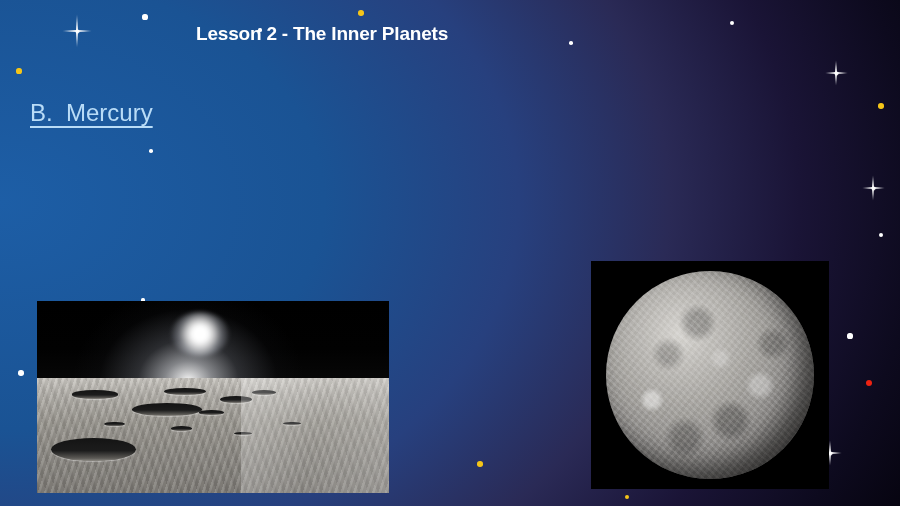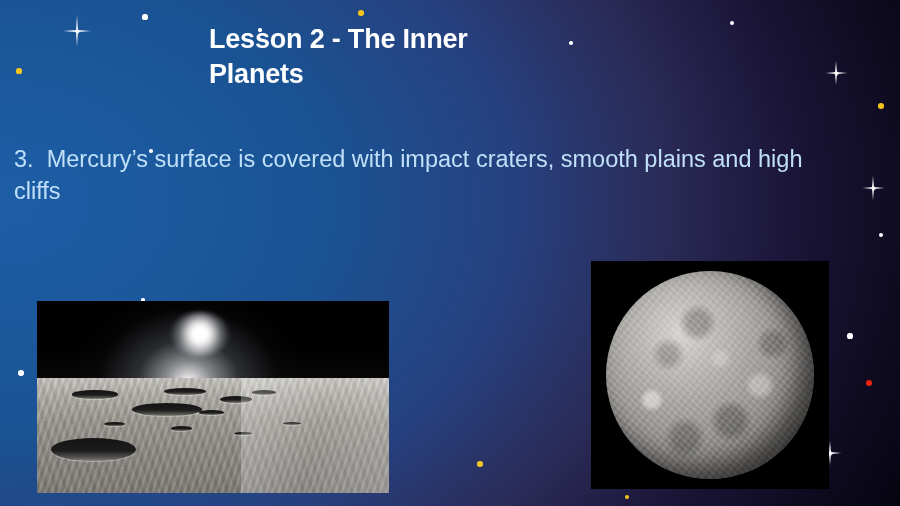--- a/index.html
+++ b/index.html
@@ -56,25 +56,25 @@
   .sparkle.s-lg::after  { width: 30px; left: -15px;
     background: linear-gradient(to right, rgba(255,255,255,0) 0%, #fff 50%, rgba(255,255,255,0) 100%); }
   .sparkle.s-md::before { height: 26px; top: -13px;
     background: linear-gradient(to bottom, rgba(255,255,255,0) 0%, #fff 50%, rgba(255,255,255,0) 100%); }
   .sparkle.s-md::after  { width: 23px; left: -11.5px;
     background: linear-gradient(to right, rgba(255,255,255,0) 0%, #fff 50%, rgba(255,255,255,0) 100%); }
 
   
   .slide-title {
     position: absolute;
-    left: 209px;
+    left: 196px;
     top: 22px;
     width: 350px;
     color: #ffffff;
-    font-size: 27px;
+    font-size: 19px;
     line-height: 1.28;
     font-weight: 700;
     letter-spacing: -0.2px;
   }
   .subhead {
     position: absolute;
     left: 30px;
     top: 100px;
     color: #b9dcf7;
     font-size: 24px;
@@ -225,22 +225,22 @@
       <div class="sparkle s-md" style="left: 873px; top: 188px;">
         <div class="core"></div>
       </div>
       <div class="sparkle s-md" style="left: 830px; top: 453px;">
         <div class="core"></div>
       </div>
     </div>
 
   <div class="slide-title">Lesson 2 - The Inner Planets</div>
 
-
-  <div class="body-para p3">3.  Mercury’s surface is covered with impact craters, smooth plains and high cliffs</div>
+  <div class="subhead">B.  Mercury</div>
+
 
 
   <div class="photo-surface">
     <div class="ps-sky">
       <div class="ps-sun"></div>
     </div>
     <div class="ps-ground">
       <div class="crater" style="left:4%;  top:52%; width:24%; height:20%;"></div>
       <div class="crater" style="left:27%; top:22%; width:20%; height:11%;"></div>
       <div class="crater" style="left:10%; top:11%; width:13%; height:7%;"></div>

